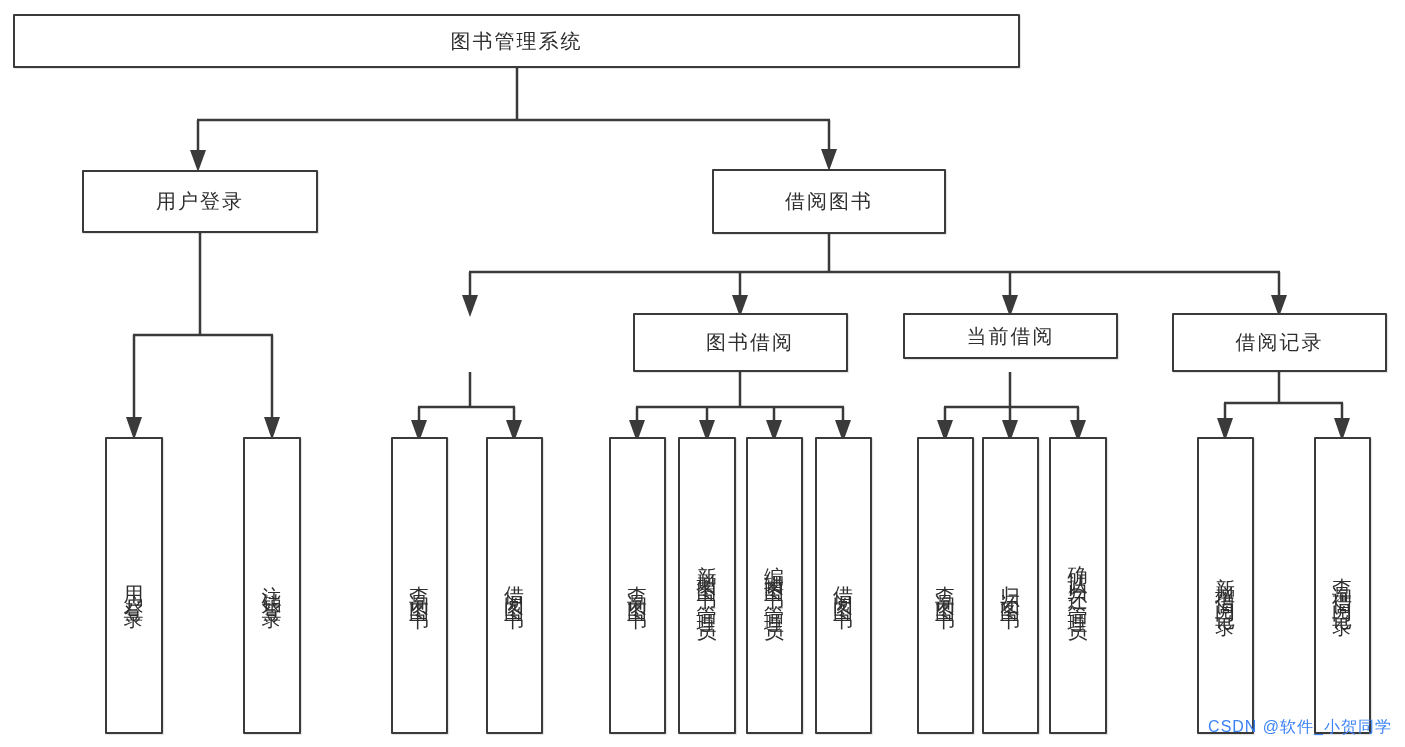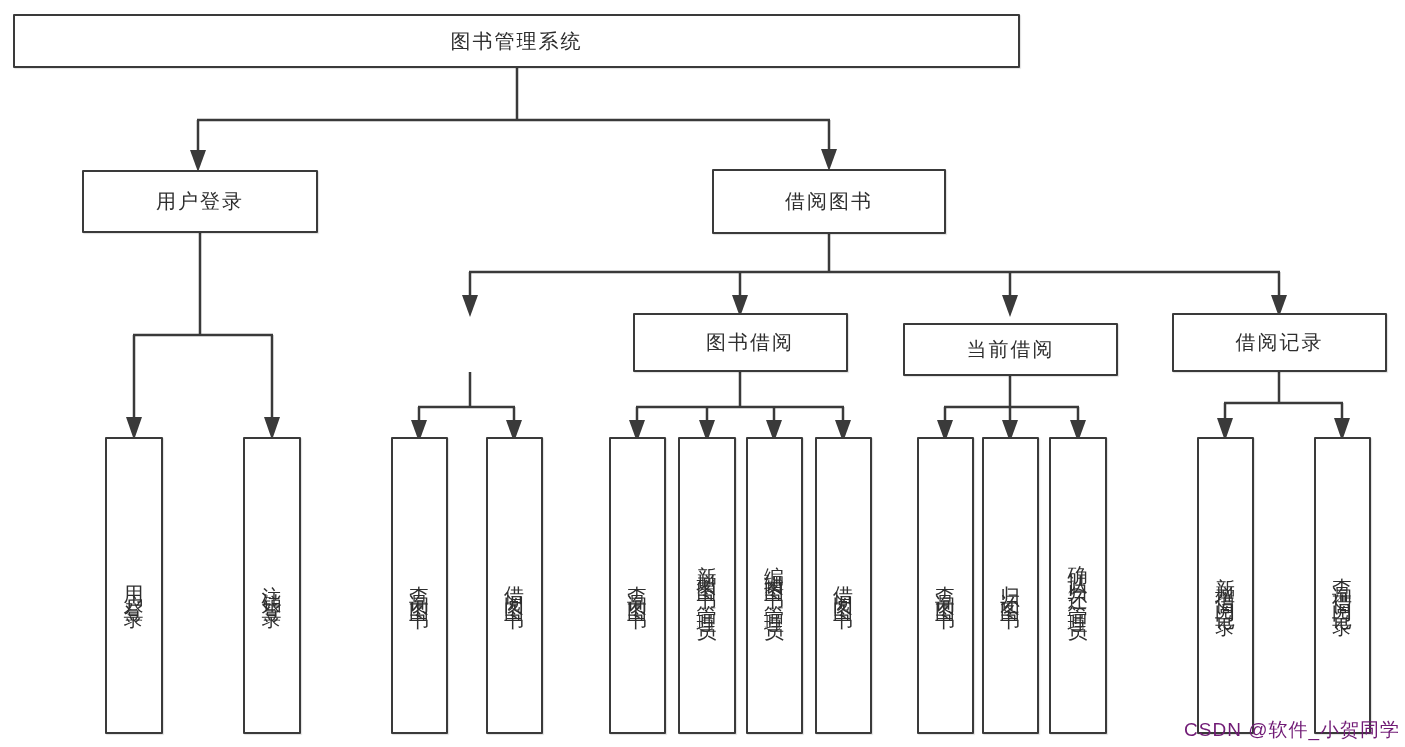--- a/index.html
+++ b/index.html
@@ -43,24 +43,24 @@
   }
   .vtext {
     writing-mode: vertical-rl;
     text-orientation: mixed;
     letter-spacing: 8px;
     line-height: 1;
     white-space: nowrap;
   }
   .watermark {
     position: absolute;
-    right: 5px;
+    right: 13px;
     top: 717px;
-    color: #701a75;
-    font-size: 19px;
+    color: #3b82f6;
+    font-size: 16px;
     letter-spacing: 1px;
     white-space: nowrap;
   }
 </style>
 </head>
 <body>
 
 <div class="canvas">
 
   <svg class="connectors" viewBox="0 0 1405 747" xmlns="http://www.w3.org/2000/svg">
@@ -129,21 +129,21 @@
   <div class="box" style="left:82px; top:170px; width:236px; height:63px;">
     <span>用户登录</span>
   </div>
   <div class="box" style="left:712px; top:169px; width:234px; height:65px;">
     <span>借阅图书</span>
   </div>
 
   <div class="box" style="left:633px; top:313px; width:215px; height:59px;padding-left:19px;">
     <span>图书借阅</span>
   </div>
-  <div class="box" style="left:903px; top:323px; width:215px; height:53px;">
+  <div class="box" style="left:903px; top:313px; width:215px; height:46px;">
     <span>当前借阅</span>
   </div>
   <div class="box" style="left:1172px; top:313px; width:215px; height:59px;">
     <span>借阅记录</span>
   </div>
 
   <div class="box leaf" style="left:105px; width:58px;">
     <span class="vtext">用户登录</span>
   </div>
   <div class="box leaf" style="left:243px; width:58px;">

